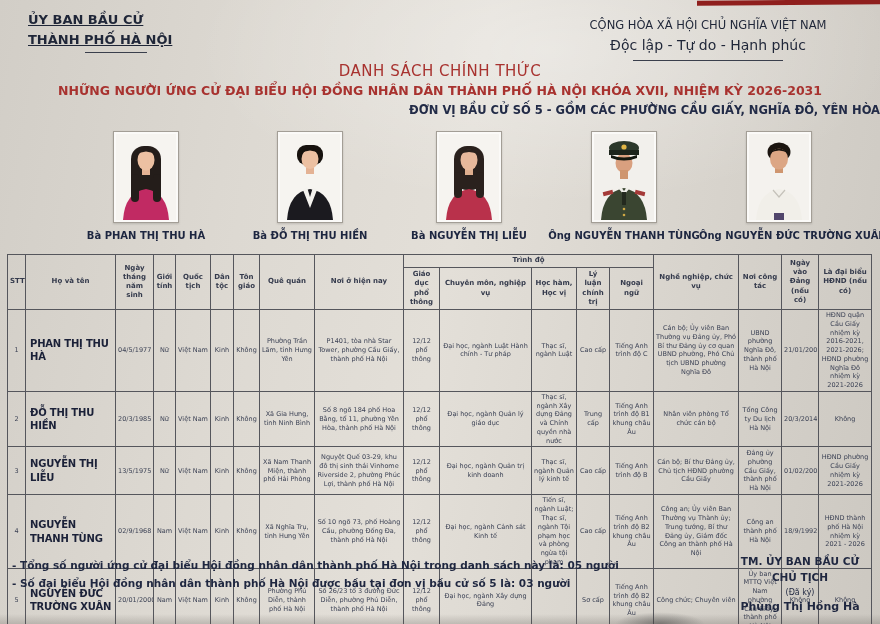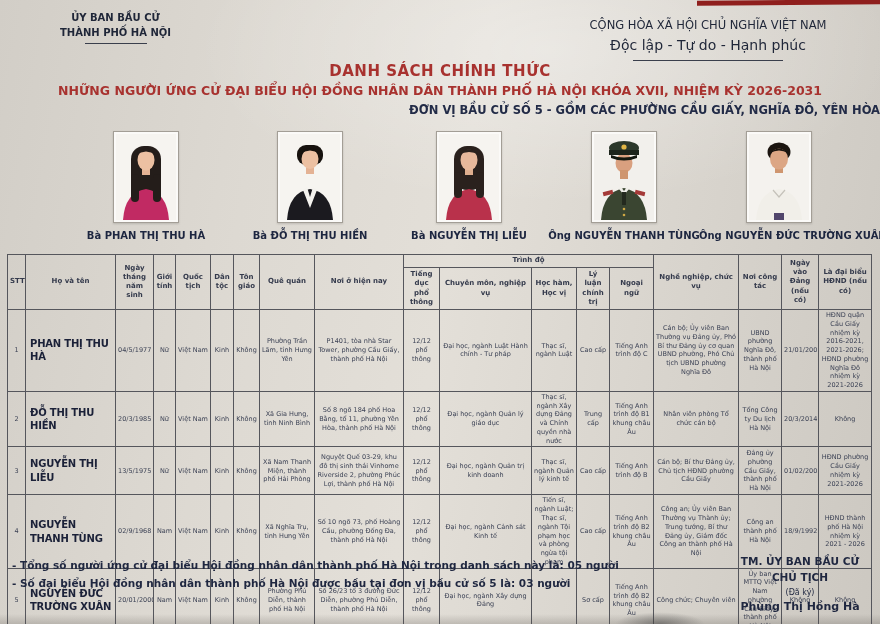--- a/index.html
+++ b/index.html
@@ -15,31 +15,31 @@
       radial-gradient(ellipse 500px 220px at 62% 8%, rgba(255,255,255,.35), rgba(255,255,255,0) 70%),
       linear-gradient(100deg,#d2cec7 0%, #ddd9d2 28%, #e3dfd8 50%, #d8d4cd 74%, #ccc8c1 100%);
   }
   .red-strip { position:absolute; left:697px; top:0; width:183px; height:5px; background:#8f1f1d; transform:rotate(-.4deg); }
   .bottom-shadow { position:absolute; left:0; bottom:0; width:100%; height:10px;
     background:linear-gradient(to top, rgba(90,85,80,.25), rgba(0,0,0,0)); }
   .smudge { position:absolute; left:615px; bottom:0; width:90px; height:12px; border-radius:50% 50% 0 0;
     background:radial-gradient(ellipse at 50% 100%, rgba(60,60,60,.55), rgba(60,60,60,0) 70%); }
 
   
-  .hdr-left { position:absolute; left:28px; top:10px; width:175px; text-align:center;
-    color:#1f2638; font-weight:bold; font-size:10px; line-height:1.5; }
+  .hdr-left { position:absolute; left:28px; top:10px; width:175px; text-align:left;
+    color:#1f2638; font-weight:bold; font-size:13px; line-height:1.5;text-decoration:underline; }
   .hdr-left .rule { width:62px; height:1px; background:#3a3f4c; margin:3px auto 0; }
   .hdr-right { position:absolute; right:22px; top:17px; width:300px; text-align:center;
     color:#1f2638; font-weight:normal; line-height:1.55; }
   .hdr-right .l1 { font-size:11.5px; }
   .hdr-right .l2 { font-size:14px; }
   .hdr-right .rule { width:150px; height:1px; background:#3a3f4c; margin:3px auto 0; }
 
   .title1 { position:absolute; left:0; top:62px; width:100%; text-align:center;
-    color:#a8322f; font-weight:bold; font-size:15px; letter-spacing:.5px; }
+    color:#a8322f; font-weight:normal; font-size:15px; letter-spacing:.5px; }
   .title2 { position:absolute; left:0; top:83px; width:100%; text-align:center;
     color:#a8322f; font-weight:bold; font-size:12.5px; }
   .title3 { position:absolute; left:0; top:103px; width:100%; text-align:right;
     color:#222b47; font-weight:bold; font-size:11.5px; }
 
   
   .cand { position:absolute; top:131px; width:160px; text-align:center; }
   .cand .frame { width:66px; height:92px; margin:0 auto; background:#fbfaf8;
     border:1px solid #a39e96; padding:2px; box-shadow:0 1px 2px rgba(0,0,0,.15); }
   .cand .frame svg { display:block; width:60px; height:86px; }
@@ -204,21 +204,21 @@
       <th rowspan="2">Tôn giáo</th>
       <th rowspan="2">Quê quán</th>
       <th rowspan="2">Nơi ở hiện nay</th>
       <th colspan="5" class="group">Trình độ</th>
       <th rowspan="2">Nghề nghiệp, chức vụ</th>
       <th rowspan="2">Nơi công tác</th>
       <th rowspan="2">Ngày vào Đảng (nếu có)</th>
       <th rowspan="2">Là đại biểu HĐND (nếu có)</th>
     </tr>
     <tr class="h2">
-      <th>Tiếng dục phổ thông</th>
+      <th>Giáo dục phổ thông</th>
       <th>Chuyên môn, nghiệp vụ</th>
       <th>Học hàm, Học vị</th>
       <th>Lý luận chính trị</th>
       <th>Ngoại ngữ</th>
     </tr>
   </thead>
   <tbody>
       <tr>
         <td>1</td>
         <td class="name-cell">PHAN THỊ THU HÀ</td>

